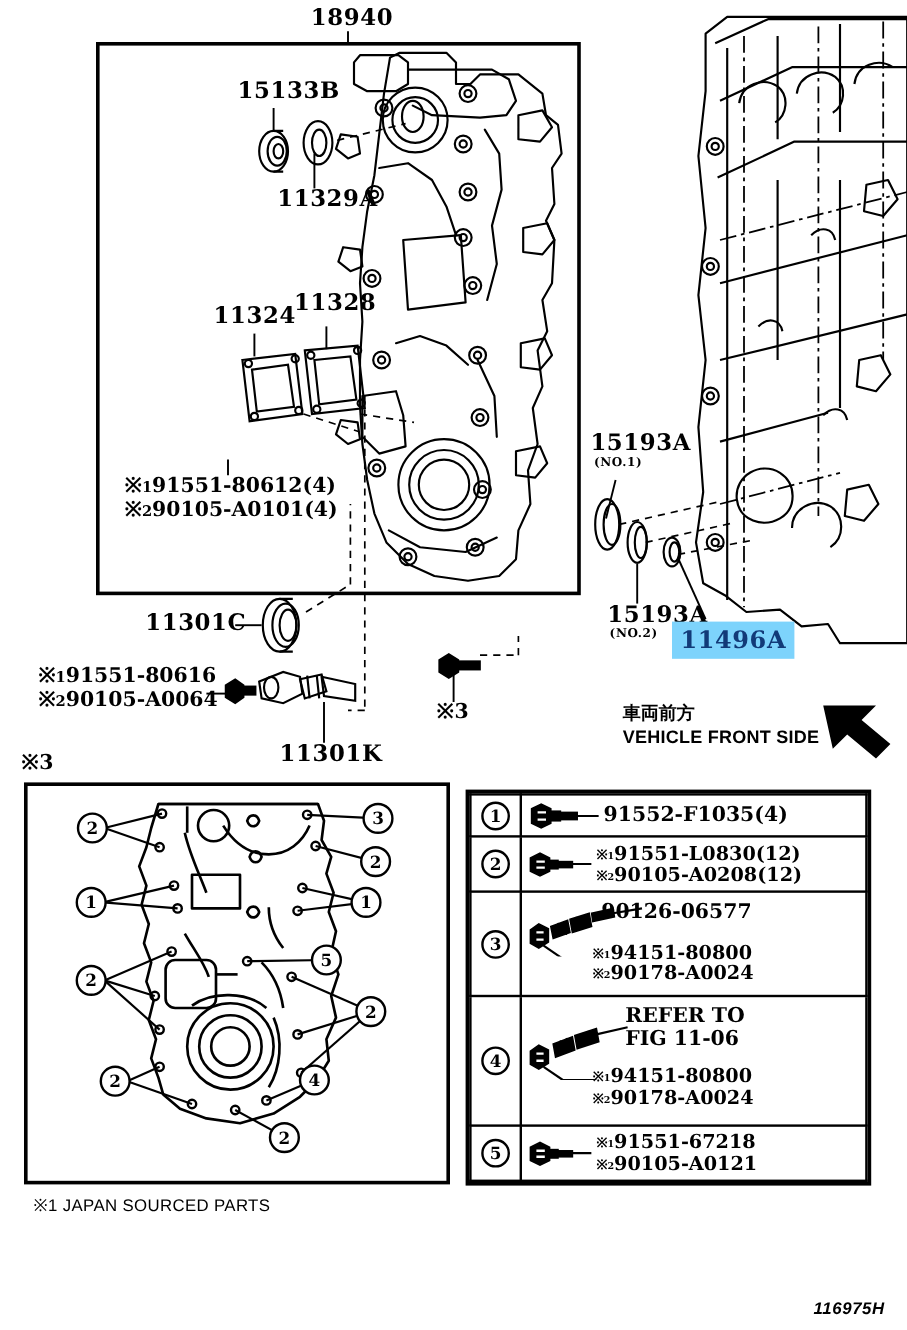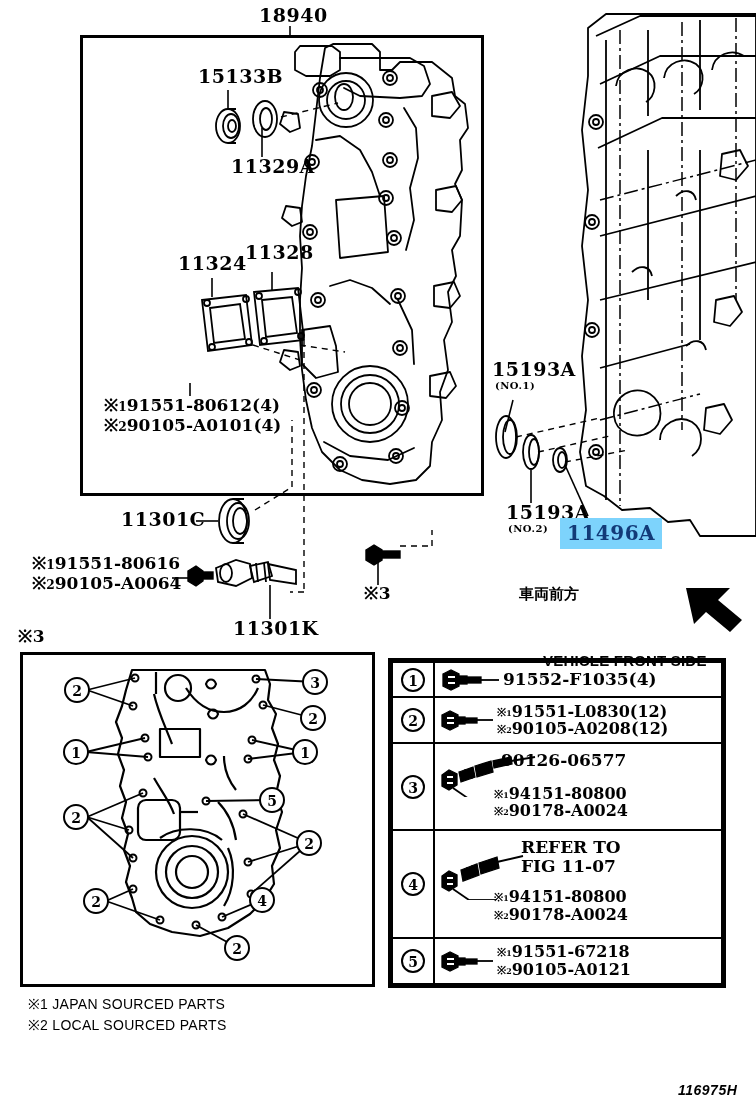--- a/index.html
+++ b/index.html
@@ -471,21 +471,21 @@
 
   <div class="lbl" style="left:492px; top:360px;">15193A</div>
   <div class="lbl sub" style="left:495px; top:381px;">(NO.1)</div>
 
   <div class="lbl" style="left:506px; top:503px;">15193A</div>
   <div class="lbl sub" style="left:508px; top:524px;">(NO.2)</div>
 
   <div class="highlight" style="left:560px; top:518px;">11496A</div>
 
   <div class="jp" style="left:519px; top:585px;">車両前方</div>
-  <div class="en" style="left:543px; top:606px;margin-top:46px;">VEHICLE FRONT SIDE</div>
+  <div class="en" style="left:519px; top:606px;">VEHICLE FRONT SIDE</div>
   <svg class="sv" width="756" height="1108">
     <path d="M686,588 L730,588 L718,600 L742,620 L730,632 L706,612 L694,624 Z" fill="#000"></path>
   </svg>
 
   <div class="lbl" style="left:18px; top:628px; font-size:17px;">※3</div>
 
   <div class="subbox" style="left:20px; top:652px; width:355px; height:335px;"></div>
 
   <svg class="sv" width="756" height="1108">
     <g fill="none" stroke="#000" stroke-width="2.2" stroke-linejoin="round">
@@ -664,21 +664,21 @@
                   <path d="M8,24 L14,24 M8,30 L14,30" stroke="#fff" stroke-width="2"></path>
                   <path d="M22,16 L38,10 L40,21 L24,27 Z"></path>
                   <path d="M40,9 L58,3 L60,14 L42,20 Z"></path>
                   <path d="M28,13 L30,24 M33,11 L35,22 M46,7 L48,18 M51,5 L53,16"></path>
                 </g>
                 <line x1="58" y1="8" x2="84" y2="2" stroke="#000" stroke-width="1.8"></line>
                 <line x1="14" y1="35" x2="30" y2="46" stroke="#000" stroke-width="1.8"></line>
                 <line x1="30" y1="46" x2="58" y2="46" stroke="#000" stroke-width="1.8"></line>
               </svg>
               <div class="legtxt big abs" style="left:82px; top:0;">REFER TO</div>
-              <div class="legtxt big abs" style="left:82px; top:19px;">FIG 11-07</div>
+              <div class="legtxt big abs" style="left:82px; top:19px;">FIG 11-06</div>
               <div class="abs" style="left:55px; top:50px;">
                 <div class="legtxt"><span class="mkn"><span>※</span><span style="font-size: 0.72em;">1</span></span><span>94151-80800</span></div>
                 <div class="legtxt"><span class="mkn"><span>※</span><span style="font-size: 0.72em;">2</span></span><span>90178-A0024</span></div>
               </div>
             </div>
           </td>
         </tr>
 
         <tr>
           <td class="numcell">
@@ -700,17 +700,16 @@
                 <div class="legtxt"><span class="mkn"><span>※</span><span style="font-size: 0.72em;">2</span></span><span>90105-A0121</span></div>
               </div>
             </div>
           </td>
         </tr>
       </tbody>
     </table>
   </div>
 
   <div class="footnote" style="left:28px; top:994px;">※1 JAPAN SOURCED PARTS</div>
-  <div class="footnote" style="left:28px; top:1015px;">※2 LOCAL SOURCED PARTS</div>
 
   <div class="diagid" style="left:678px; top:1082px;font-style:italic;">116975H</div>
 
 </div>
 
 </body></html>

